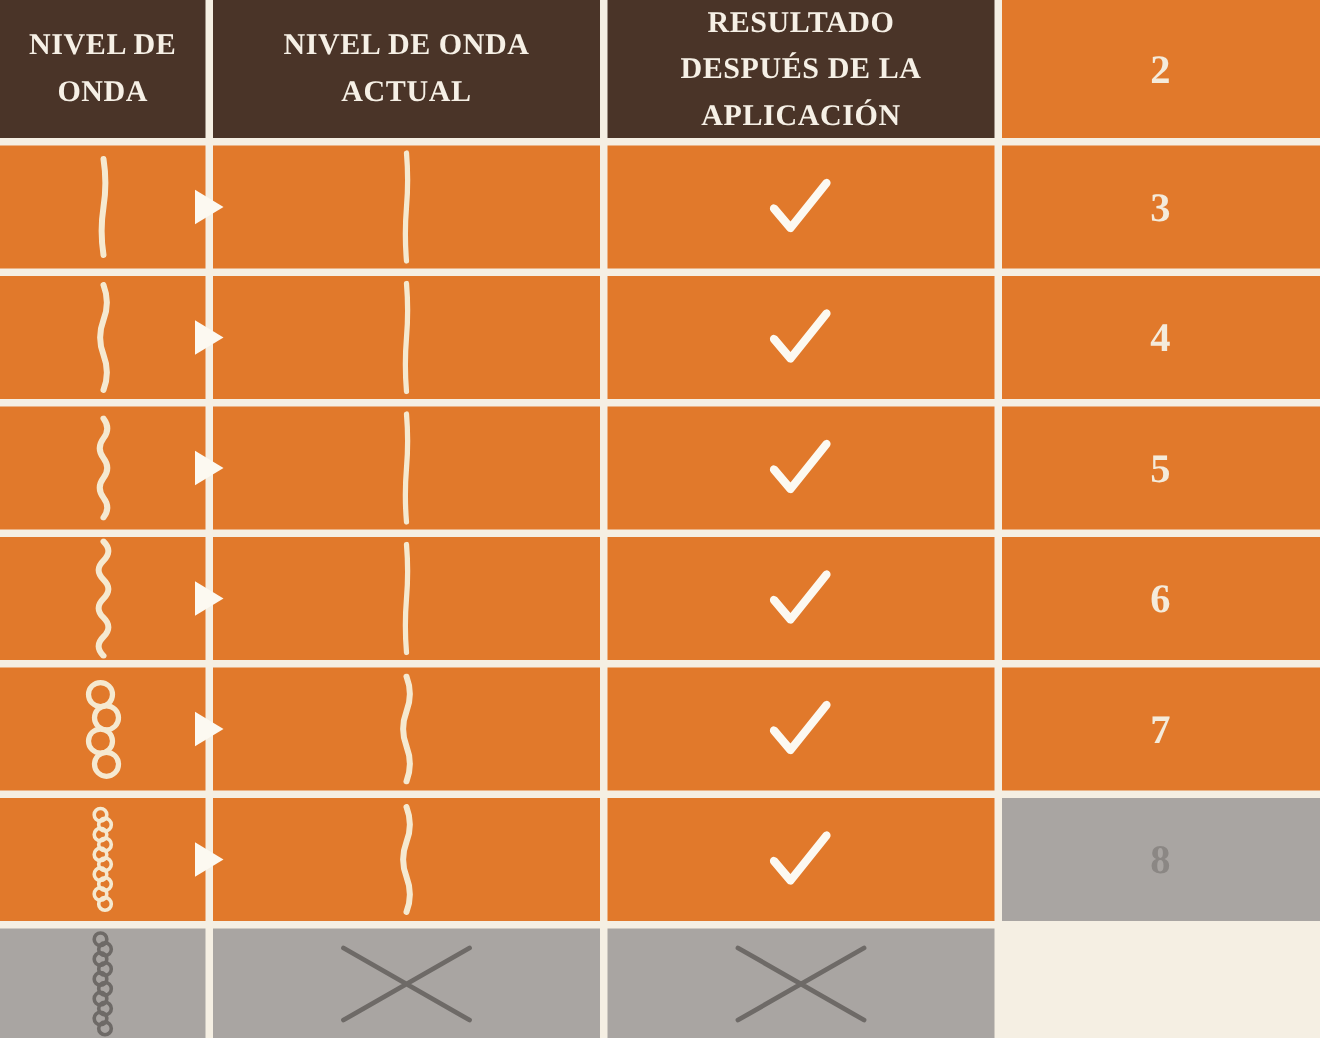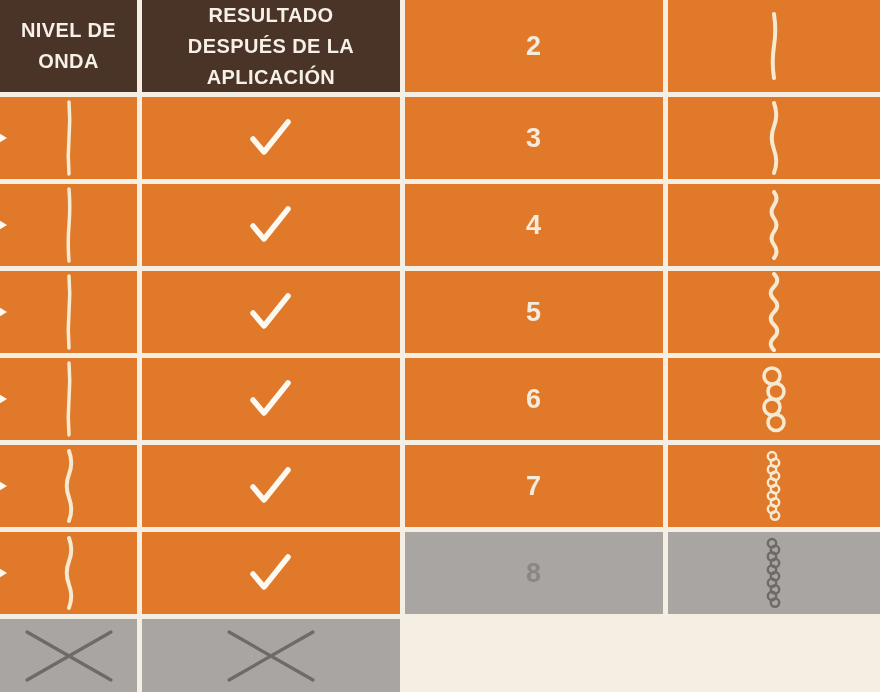--- a/index.html
+++ b/index.html
@@ -3,21 +3,21 @@
 <meta charset="utf-8">
 <style>
   html,body{margin:0;padding:0;background:#ffffff;}
   .board{
     width:880px;height:692px;
     display:grid;
     grid-template-columns:137px 258px 258px 212px;
     grid-template-rows:92px repeat(6,82px) 73px;
     gap:5px;
     background:var(--grid-line,#f5efe3);
-    font-family:Liberation Sans, sans-serif;
+    font-family:Liberation Serif, serif;
     overflow:hidden;
   }
   .cell{
     position:relative;
     display:flex;align-items:center;justify-content:center;
     background:var(--cell-bg,#e1792b);
   }
   .cell.header{
     background:var(--header-bg,#4a3428);
     color:var(--header-text,#f6f0e6);
@@ -42,20 +42,23 @@
   }
   .strand-wrap,.mark-wrap{line-height:0;}
   svg{display:block;}
 </style>
 </head>
 <body>
 
 <div class="board" id="board">
   <div class="cell header">
     <span class="hspan-1">NIVEL DE ONDA</span>
+  </div>
+  <div class="cell header">
+    <span class="hspan-2">NIVEL DE ONDA ACTUAL</span>
   </div>
   <div class="cell header">
     <span class="hspan-3">RESULTADO DESPUÉS DE LA APLICACIÓN</span>
   </div>
 
 <div class="cell">
       <span class="level">2</span>
     </div>
     <div class="cell">
       <span class="strand-wrap">

